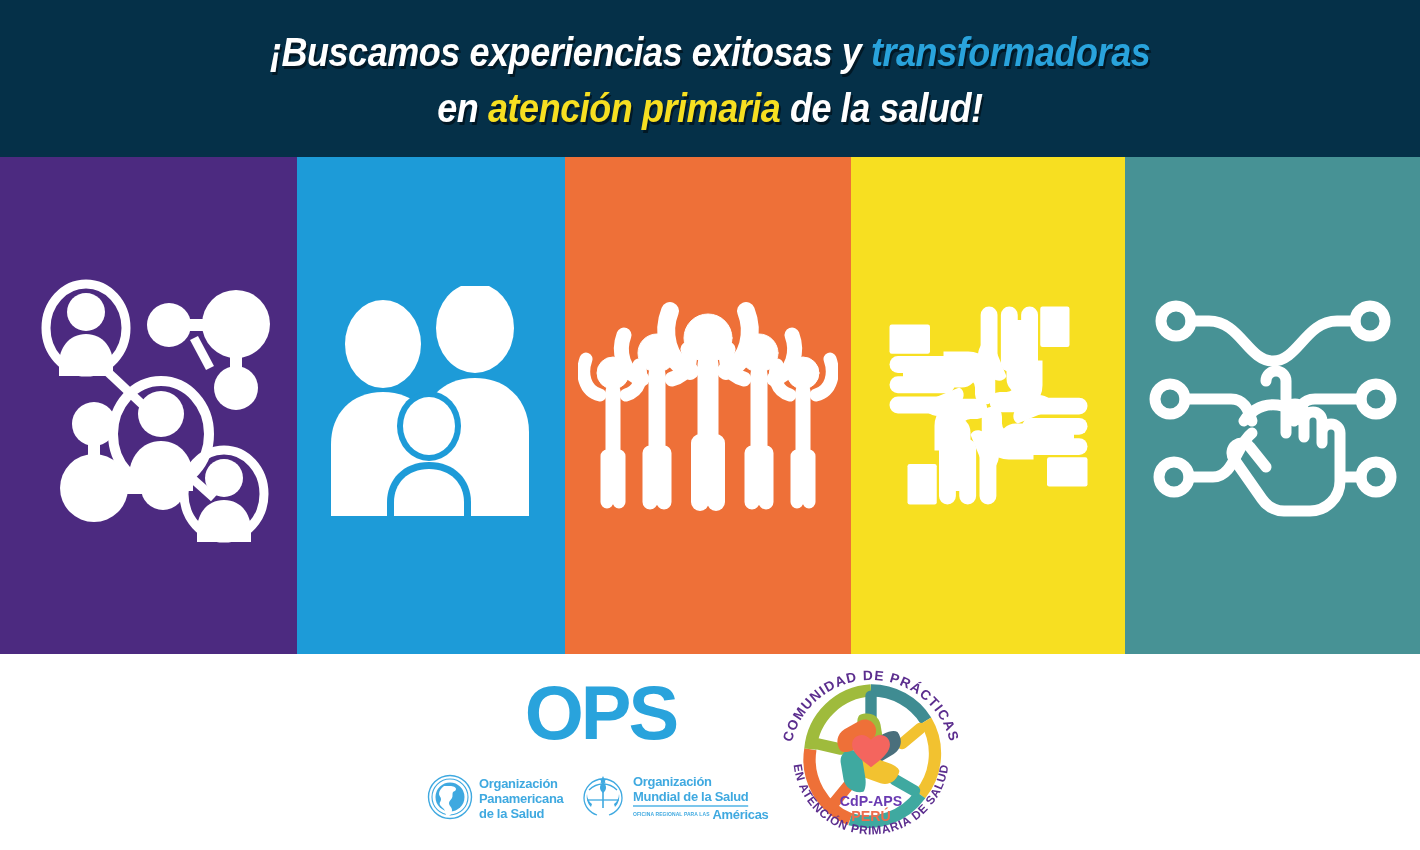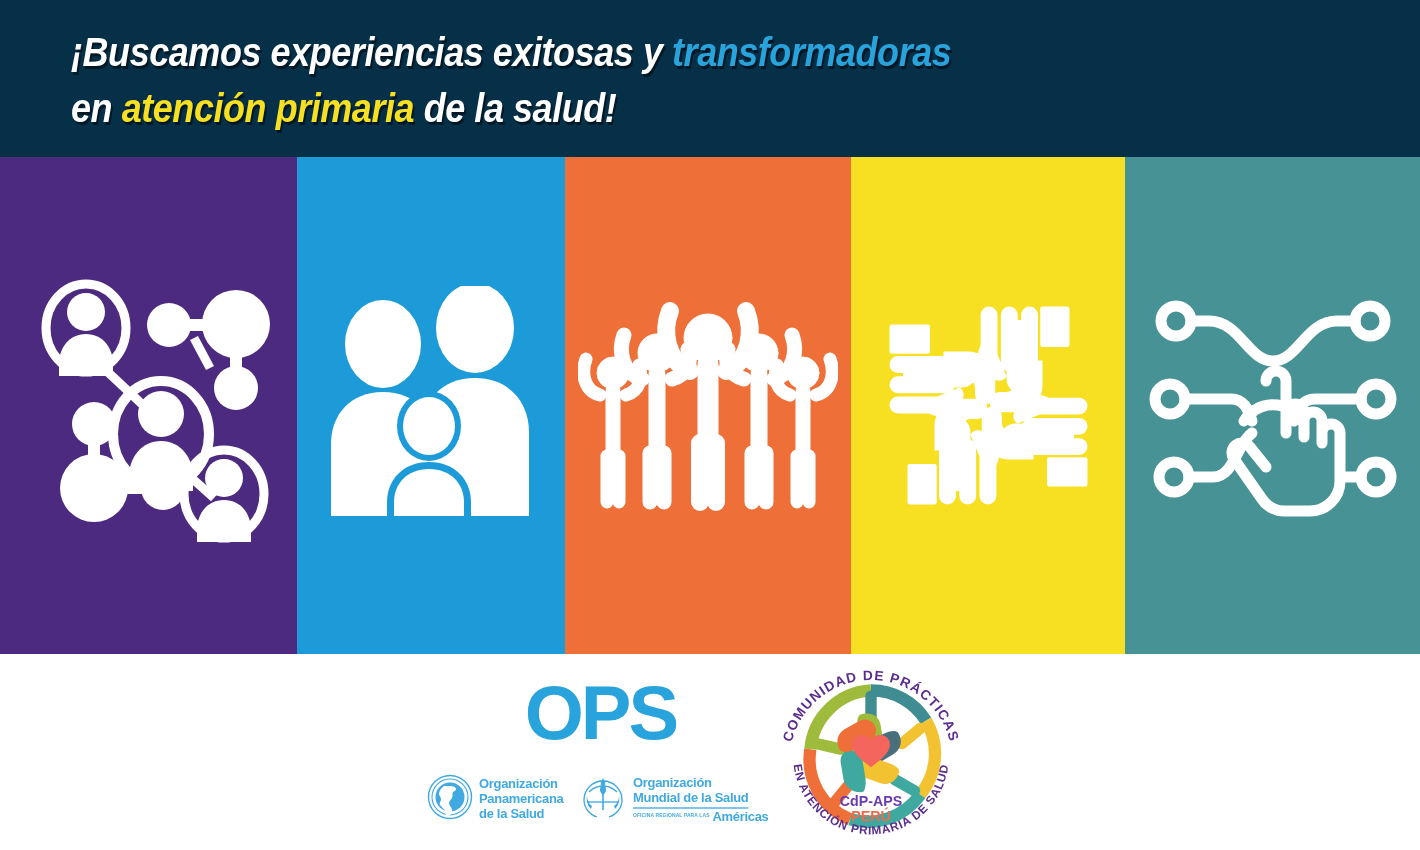--- a/index.html
+++ b/index.html
@@ -9,21 +9,21 @@
     background:#ffffff;
     overflow:hidden;
   }
   .banner { position:relative; width:1420px; height:850px; background:#ffffff; }
 
   
   .header {
     position:absolute; left:0; top:0; width:1420px; height:157px;
     background:#053048;
     display:flex; flex-direction:column;
-    justify-content:center;
+    align-items:center; justify-content:center;
     padding-top:4px;
   }
   .headline {
     font-family:"Liberation Sans", sans-serif;
     font-weight:bold; font-style:italic;
     font-size:40px; line-height:1.38;
     letter-spacing:-0.5px;
     white-space:nowrap;
     transform:scaleX(0.90);
     text-shadow:2px 3px 0 rgba(2,20,32,0.85);
@@ -52,21 +52,21 @@
     display:flex; align-items:center; justify-content:center;
     gap:14px;
   }
   .ops-logo { display:flex; flex-direction:column; align-items:center; width:292px;gap:22px; }
   .ops-word {
     font-family:"Liberation Sans", sans-serif;
     font-weight:bold; font-size:76px; line-height:0.86;
     color:#29a3dc; letter-spacing:-3px;
     margin-bottom:6px;
   }
-  .ops-sub { display:flex; align-items:flex-end; gap:12px; }
+  .ops-sub { display:flex; align-items:flex-start; gap:12px; }
   .org-block { display:flex; align-items:center; gap:6px; }
   .org-text {
     color:#3fa9e0; font-weight:bold;
     font-size:13.5px; line-height:1.12;
     letter-spacing:-0.3px;
     transform:scaleX(0.96);
     transform-origin:left center;
     white-space:nowrap;
   }
   .org-text .underline { border-bottom:2px solid #7cc6ec; padding-bottom:1px; display:inline-block; }

